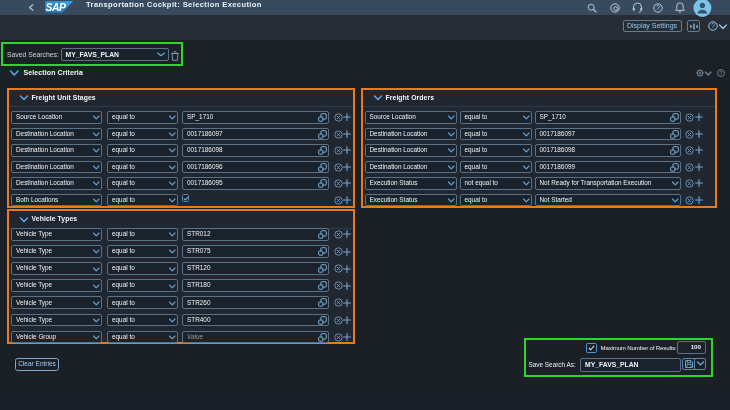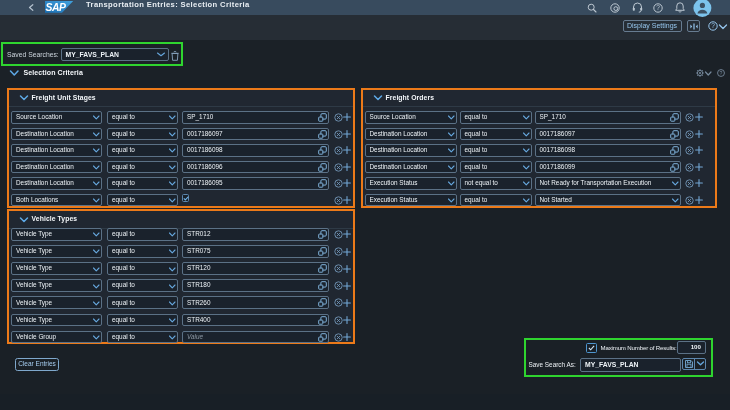--- a/index.html
+++ b/index.html
@@ -21,21 +21,21 @@
 <svg class="abs" style="left:45px;top:0.8px" width="29" height="12" viewBox="0 0 29 12">
 <defs>
       <linearGradient id="sapg" x1="0" y1="1" x2="1" y2="0">
 <stop offset="0" stop-color="#1a6fb4"></stop>
         <stop offset="1" stop-color="#42a2de"></stop>
       </linearGradient>
     </defs>
 <polygon points="0,0 28.2,0 17,11.8 0,11.8" fill="url(#sapg)"></polygon>
 <text x="0.6" y="10" font-family="Liberation Sans, sans-serif" font-size="10.4" font-weight="700" font-style="italic" fill="#fff" letter-spacing="-0.5">SAP</text>
 </svg>
-<div class="abs" style="left:86px;top:-0.4px;font-size:7.6px;font-weight:700;letter-spacing:0.37px;color:#e9eef3">Transportation Entries: Selection Criteria</div>
+<div class="abs" style="left:86px;top:-0.4px;font-size:7.6px;font-weight:700;letter-spacing:0.37px;color:#e9eef3">Transportation Cockpit: Selection Execution</div>
 <svg class="abs" style="left:587px;top:2.5px" width="10" height="10" viewBox="0 0 10 10">
     <circle cx="4.2" cy="4.2" r="3" fill="none" stroke="#bcc7d1" stroke-width="1"></circle>
     <path d="M6.5 6.5 L9 9" stroke="#bcc7d1" stroke-width="1.1" stroke-linecap="round"></path>
   </svg>
 <svg class="abs" style="left:610px;top:2.5px" width="10" height="10" viewBox="0 0 10 10">
     <circle cx="5" cy="5" r="4.2" fill="none" stroke="#bcc7d1" stroke-width="1"></circle>
     <circle cx="5.8" cy="5.6" r="1.9" fill="none" stroke="#bcc7d1" stroke-width="1"></circle>
   </svg>
 <svg class="abs" style="left:632px;top:2.2px" width="11" height="11" viewBox="0 0 11 11">
     <path d="M1.5 6.5 V5 A4 4 0 0 1 9.5 5 V6.5" fill="none" stroke="#bcc7d1" stroke-width="1"></path>

